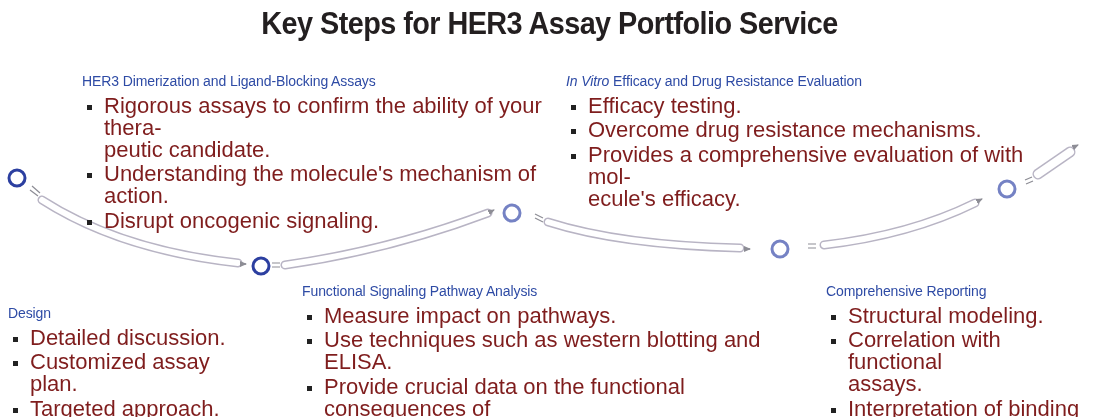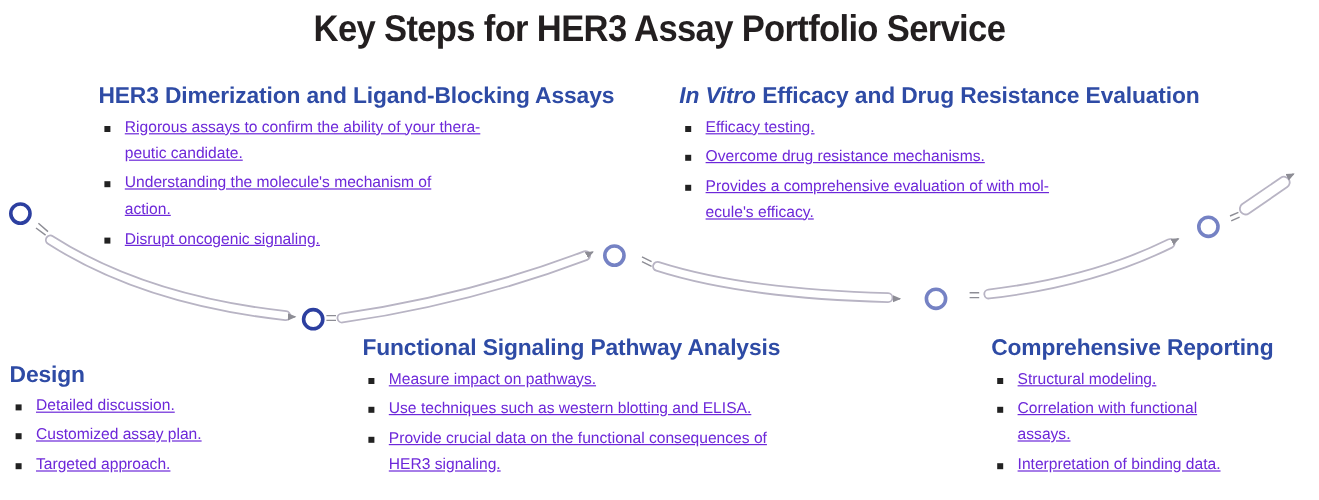--- a/index.html
+++ b/index.html
@@ -1,23 +1,23 @@
 <!DOCTYPE html>
 <html><head>
   <meta charset="utf-8">
   <style>
     html, body { margin: 0; padding: 0; background: #ffffff; }
     body { width: 1099px; height: 417px; position: relative; overflow: hidden; font-family: "Liberation Sans", sans-serif; color: #1a1a1a; }
     .title { position: absolute; left: 0; width: 1099px; top: 6px; text-align: center; font-weight: bold; font-size: 31px; letter-spacing: -0.6px; color: #231f20; transform: scaleX(0.93); transform-origin: center; }
     .flow { position: absolute; left: 0; top: 0; width: 1099px; height: 417px; }
     .block { position: absolute; }
-    .block h3 { margin: 0; font-size: 19px; font-weight: bold; color: #2e4ba5; line-height: 22px; letter-spacing: -0.1px; }
+    .block h3 { margin: 0; font-size: 14px; font-weight: normal; color: #2e4ba5; line-height: 22px; letter-spacing: -0.1px; }
     .block h3 i { font-style: italic; }
     .block ul { list-style: none; margin: 0; padding: 0; }
-    .block li { position: relative; padding-left: 22px; font-size: 13px; line-height: 22px; margin-top: 2.5px; color: #6d28d9; text-decoration: underline; }
+    .block li { position: relative; padding-left: 22px; font-size: 22px; line-height: 22px; margin-top: 2.5px; color: #7f1d1d; }
     .block li::before { content: ""; position: absolute; left: 5px; top: 10px; width: 5px; height: 5px; background: #222; }
     #b1 { left: 82px; top: 70px; width: 470px; }
     #b2 { left: 566px; top: 70px; width: 470px; }
     #b3 { left: 8px; top: 280px; width: 250px; }
     #b4 { left: 302px; top: 280px; width: 520px; }
     #b5 { left: 826px; top: 280px; width: 273px; }
   </style>
 </head>
 <body>
 

